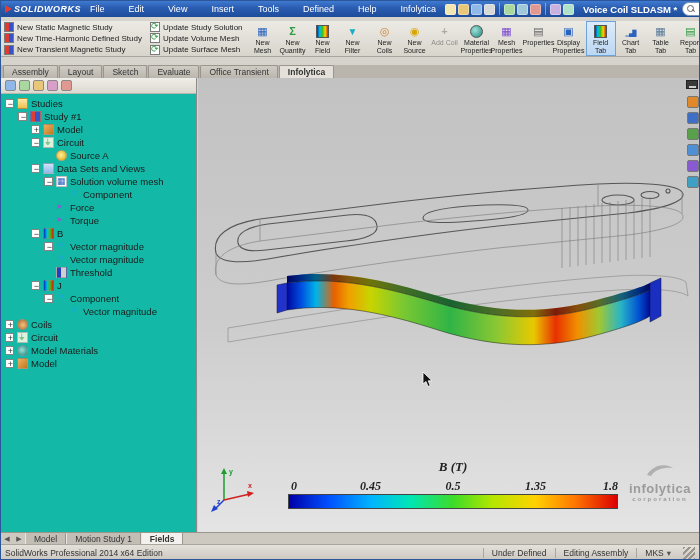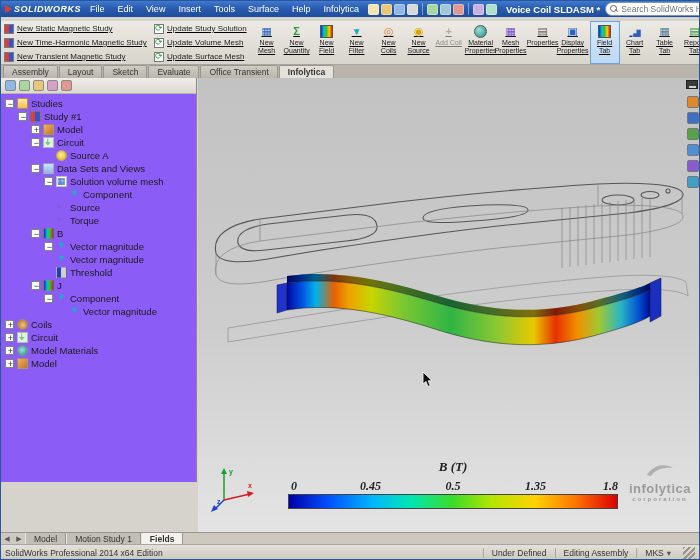--- a/index.html
+++ b/index.html
@@ -5,35 +5,35 @@
   * { margin:0; padding:0; box-sizing:border-box; }
   html,body { width:700px; height:560px; font-family:"Liberation Sans",sans-serif; }
   #win { position:relative; width:700px; height:560px; background:#d6d3cc; border:1px solid #2b579a; overflow:hidden; }
 
   
   #titlebar { position:absolute; left:0; top:0; width:100%; height:16px;
     background:linear-gradient(180deg,#3f7ad1 0%,#2a5cb0 45%,#1d4c9a 100%);
     display:flex; align-items:center; gap:5px; padding:0 4px; color:#fff; }
   #logo { display:flex; align-items:center; gap:2px; font-weight:bold; font-style:italic; font-size:9px; letter-spacing:.5px; }
   .logo-mark { width:0; height:0; border-left:7px solid #e03c31; border-top:4px solid transparent; border-bottom:4px solid transparent; }
-  #menus { display:flex; gap:5px; }
+  #menus { display:flex; gap:16px; }
   .menu-item { font-size:9px; padding:2px 4px; cursor:default; }
   #tb-icons { display:flex; gap:2px; align-items:center; }
   .tbi { width:11px; height:11px; border-radius:2px; border:1px solid rgba(255,255,255,.35); }
   .tbi-sep { width:1px; height:12px; background:rgba(255,255,255,.4); margin:0 2px; }
   #doc-title { font-size:9.5px; font-weight:bold; white-space:nowrap; margin-left:4px; }
   #search-wrap { margin-left:auto; display:flex; align-items:center; background:#fff; border:1px solid #7a94b8; border-radius:8px; height:14px; padding:0 4px; gap:3px; }
   #search-input { border:none; outline:none; width:110px; font-size:8.5px; color:#555; background:transparent; }
   .mag { position:relative; width:8px; height:8px; }
   .mag::before { content:""; position:absolute; left:0; top:0; width:5px; height:5px; border:1.2px solid #666; border-radius:50%; }
   .mag::after { content:""; position:absolute; left:5px; top:5px; width:3px; height:1.2px; background:#666; transform:rotate(45deg); }
 
   
-  #ribbon { position:absolute; left:0; top:20px; width:100%; height:44px;
-    background:linear-gradient(#eceae4,#d8d5cc); border-bottom:1px solid #a9a69e; display:flex; align-items:stretch;text-decoration:underline; }
+  #ribbon { position:absolute; left:0; top:20px; width:100%; height:36px;
+    background:linear-gradient(#eceae4,#d8d5cc); border-bottom:1px solid #a9a69e; display:flex; align-items:stretch; }
   .rstack { display:flex; flex-direction:column; justify-content:center; gap:1px; padding:1px 3px; }
   .sbtn { display:flex; align-items:center; gap:3px; height:13px; font-size:8px; color:#222; white-space:nowrap; cursor:default; }
   .sicon { width:10px; height:10px; flex:none; border:1px solid #7a7a7a; }
   .ic-magnet { background:linear-gradient(90deg,#e03c31 50%,#3355cc 50%); }
   .ic-update { background:#fff; position:relative; }
   .ic-update::before { content:"⟳"; position:absolute; left:0; top:-2px; font-size:9px; color:#2e9b3f; }
   .rsep { width:1px; background:#b4b1a8; margin:3px 1px; }
   .rgroup { display:flex; }
   .bigbtn { width:30px; display:flex; flex-direction:column; align-items:center; padding-top:3px; gap:1px; cursor:default; border:1px solid transparent; }
   .bigbtn.active { background:linear-gradient(#dcebfa,#bcd8f2); border:1px solid #6da3d8; }
@@ -55,21 +55,21 @@
   .gi-charttab::before { content:"▁▄█"; font-size:6px; color:#2a62c0; letter-spacing:-1px; }
   .gi-tabletab::before { content:"▦"; color:#5a7a9a; }
   .gi-reporttab::before { content:"▤"; color:#2e9b3f; }
 
   
   #cmdtabs { position:absolute; left:0; top:64px; width:100%; height:13px; background:#b9b5ac; display:flex; align-items:flex-end; padding-left:2px; }
   .ctab { font-size:8.5px; padding:1px 8px 1px; color:#333; background:linear-gradient(#cfccc4,#bab6ad); border:1px solid #9a968e; border-bottom:none; border-radius:2px 2px 0 0; margin-right:1px; }
   .ctab.active { background:#e4e1da; font-weight:bold; }
 
   
-  #leftpanel { position:absolute; left:0; top:77px; width:196px; height:404px; background:#8b5cf6; border-right:1px solid #8a8a8a; overflow:hidden; }
+  #leftpanel { position:absolute; left:0; top:77px; width:196px; height:454px; background:#14b8a6; border-right:1px solid #8a8a8a; overflow:hidden; }
   #panel-toolbar { height:16px; background:linear-gradient(#efede7,#dcd9d1); border-bottom:1px solid #b8b5ad; display:flex; align-items:center; gap:3px; padding:0 4px; }
   .pti { width:11px; height:11px; border:1px solid #8a8a8a; border-radius:2px; }
   #tree { padding:3px 0 0 2px; }
   .trow { display:flex; align-items:center; gap:3px; height:13px; font-size:9.5px; color:#1a1a1a; white-space:nowrap; cursor:default; }
   .trow.selected .tlabel { background:#3168c6; color:#fff; padding:0 2px; }
   .exp { width:9px; height:9px; border:1px solid #848484; background:#fff; position:relative; flex:none; }
   .exp::before { position:absolute; left:0; top:-2px; width:9px; text-align:center; font-size:9px; line-height:12px; color:#333; }
   .exp-minus::before { content:"−"; }
   .exp-plus::before { content:"+"; }
   .exp-none { border:none; background:transparent; }
@@ -137,21 +137,21 @@
     <div id="logo">
       <span class="logo-mark"></span>
       <span>SOLIDWORKS</span>
     </div>
     <div id="menus">
       <span class="menu-item">File</span>
       <span class="menu-item">Edit</span>
       <span class="menu-item">View</span>
       <span class="menu-item">Insert</span>
       <span class="menu-item">Tools</span>
-      <span class="menu-item">Surface</span>
+      <span class="menu-item">Defined</span>
       <span class="menu-item">Help</span>
       <span class="menu-item">Infolytica</span>
     </div>
     <div id="tb-icons">
       <span class="tbi" style="background:#f3e6b0"></span>
       <span class="tbi" style="background:#e8c878"></span>
       <span class="tbi" style="background:#8fb8e8"></span>
       <span class="tbi" style="background:#d8d8d8"></span>
       <span class="tbi-sep"></span>
       <span class="tbi" style="background:#a8d8a0"></span>
@@ -170,21 +170,21 @@
   </div>
 
   <div id="ribbon">
     <div class="rstack" style="width:148px">
       <div class="sbtn">
         <span class="sicon ic-magnet"></span>
         <span>New Static Magnetic Study</span>
       </div>
       <div class="sbtn">
         <span class="sicon ic-magnet"></span>
-        <span>New Time-Harmonic Magnetic Study</span>
+        <span>New Time-Harmonic Defined Study</span>
       </div>
       <div class="sbtn">
         <span class="sicon ic-magnet"></span>
         <span>New Transient Magnetic Study</span>
       </div>
     </div>
     <div class="rsep"></div>
     <div class="rstack" style="width:106px">
       <div class="sbtn">
         <span class="sicon ic-update"></span>
@@ -332,21 +332,21 @@
         <span class="tlabel">Solution volume mesh</span>
       </div>
       <div class="trow" style="padding-left:54px">
         <span class="exp exp-none"></span>
         <span class="ti ti-filter"></span>
         <span class="tlabel">Component</span>
       </div>
       <div class="trow" style="padding-left:41px">
         <span class="exp exp-none"></span>
         <span class="ti ti-force"></span>
-        <span class="tlabel">Source</span>
+        <span class="tlabel">Force</span>
       </div>
       <div class="trow" style="padding-left:41px">
         <span class="exp exp-none"></span>
         <span class="ti ti-force"></span>
         <span class="tlabel">Torque</span>
       </div>
       <div class="trow" style="padding-left:28px">
         <span class="exp exp-minus"></span>
         <span class="ti ti-fieldgrad"></span>
         <span class="tlabel">B</span>

